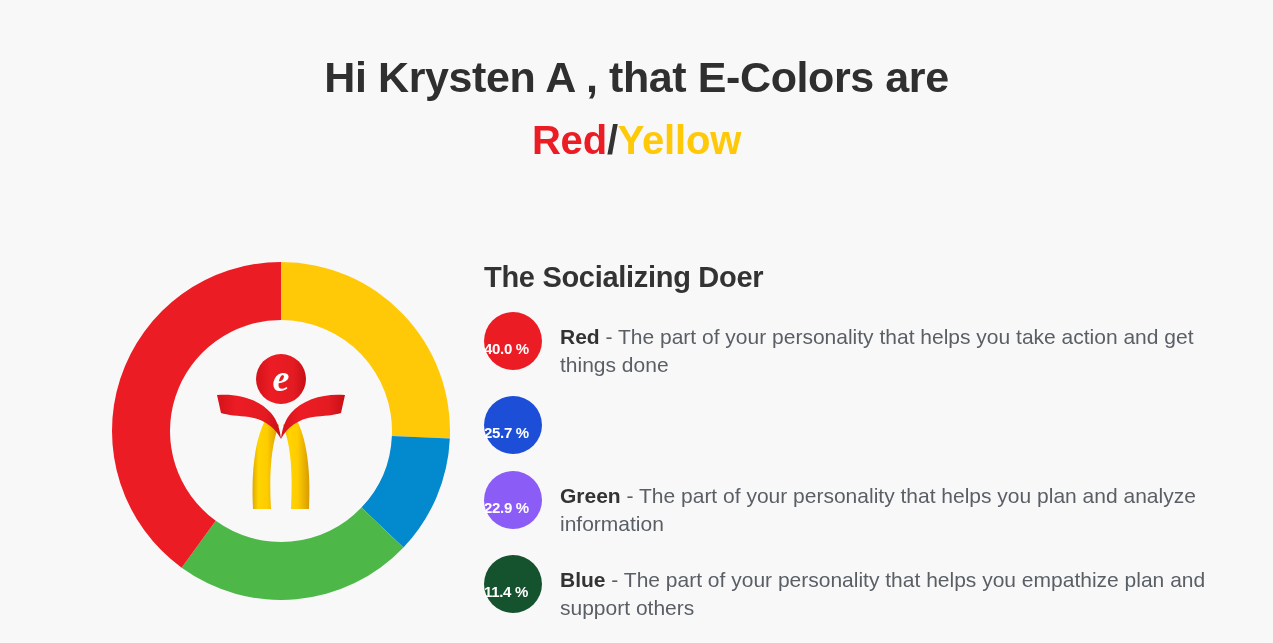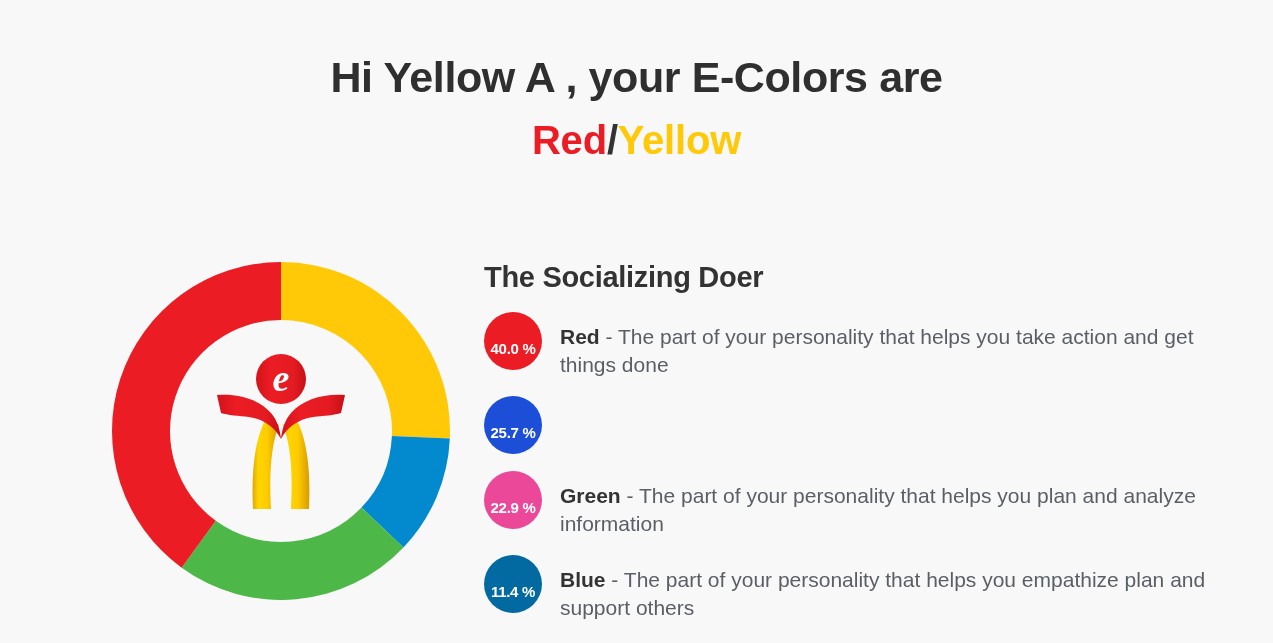--- a/index.html
+++ b/index.html
@@ -108,21 +108,21 @@
 
   .pct-badge {
     position: absolute;
     left: 0;
     top: 0;
     width: 58px;
     height: 58px;
     border-radius: 50%;
     display: flex;
     align-items: center;
-    justify-content: center;
+    justify-content: flex-start;
     padding-top: 16px;
   }
   .pct-badge .pct-text {
     color: #ffffff;
     font-size: 15px;
     font-weight: bold;
     letter-spacing: -0.3px;
     line-height: 1;
     white-space: nowrap;
   }
@@ -138,21 +138,21 @@
     color: #333333;
   }
   .legend-copy .dash { color: #5a5f66; }
 </style>
 </head>
 <body>
 
 <div class="page">
 
   <div class="header">
-    <div class="headline">Hi Yellow A , your E-Colors are</div>
+    <div class="headline">Hi Krysten A , that E-Colors are</div>
     <div class="subline">
       <span class="c-primary">Red</span><span class="c-sep">/</span><span class="c-second">Yellow</span>
     </div>
   </div>
 
   <div class="body-area">
 
     <div class="donut-wrap">
       <svg class="donut-svg" viewBox="0 0 338 338">
         <g id="donut-slices">
@@ -201,27 +201,27 @@
               <span class="pct-text">40.0 %</span>
             </div>
             <div class="legend-copy"><span class="color-name">Red</span><span class="dash"> - </span><span>The part of your personality that helps you take action and get things done</span></div>
           </div>
           <div class="legend-row">
             <div class="pct-badge" style="background: #1d4ed8;">
               <span class="pct-text">25.7 %</span>
             </div>
           </div>
           <div class="legend-row">
-            <div class="pct-badge" style="background: #ec4899;">
+            <div class="pct-badge" style="background: #8b5cf6;">
               <span class="pct-text">22.9 %</span>
             </div>
             <div class="legend-copy"><span class="color-name">Green</span><span class="dash"> - </span><span>The part of your personality that helps you plan and analyze information</span></div>
           </div>
           <div class="legend-row">
-            <div class="pct-badge" style="background: #0369a1;">
+            <div class="pct-badge" style="background: #14532d;">
               <span class="pct-text">11.4 %</span>
             </div>
             <div class="legend-copy"><span class="color-name">Blue</span><span class="dash"> - </span><span>The part of your personality that helps you empathize plan and support others</span></div>
           </div>
         </div>
     </div>
 
   </div>
 </div>
 

